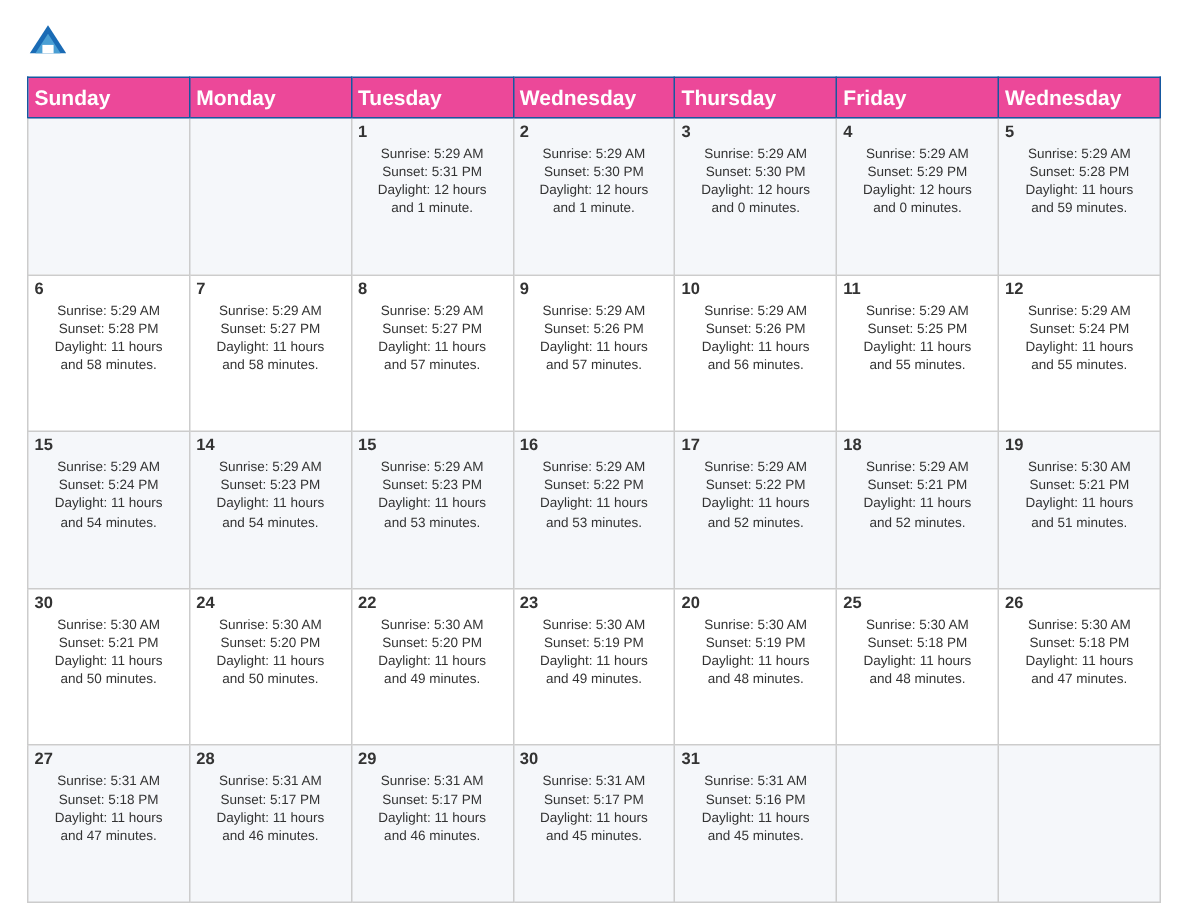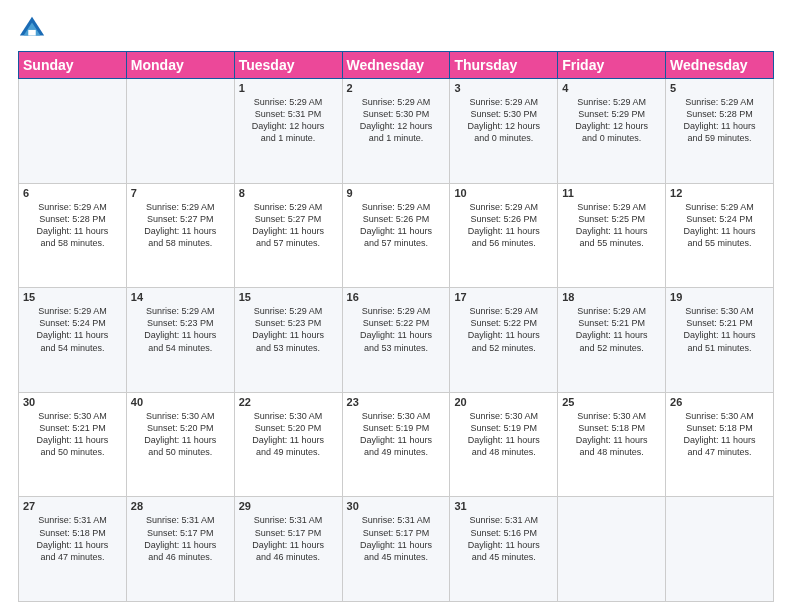--- a/index.html
+++ b/index.html
@@ -285,21 +285,21 @@
         </tr>
         <tr>
           <td>
             <span class="day-num">30</span>
             <div class="cell-text" style="white-space: pre-line;">Sunrise: 5:30 AM
 Sunset: 5:21 PM
 Daylight: 11 hours
 and 50 minutes.</div>
           </td>
           <td>
-            <span class="day-num">40</span>
+            <span class="day-num">24</span>
             <div class="cell-text" style="white-space: pre-line;">Sunrise: 5:30 AM
 Sunset: 5:20 PM
 Daylight: 11 hours
 and 50 minutes.</div>
           </td>
           <td>
             <span class="day-num">22</span>
             <div class="cell-text" style="white-space: pre-line;">Sunrise: 5:30 AM
 Sunset: 5:20 PM
 Daylight: 11 hours

